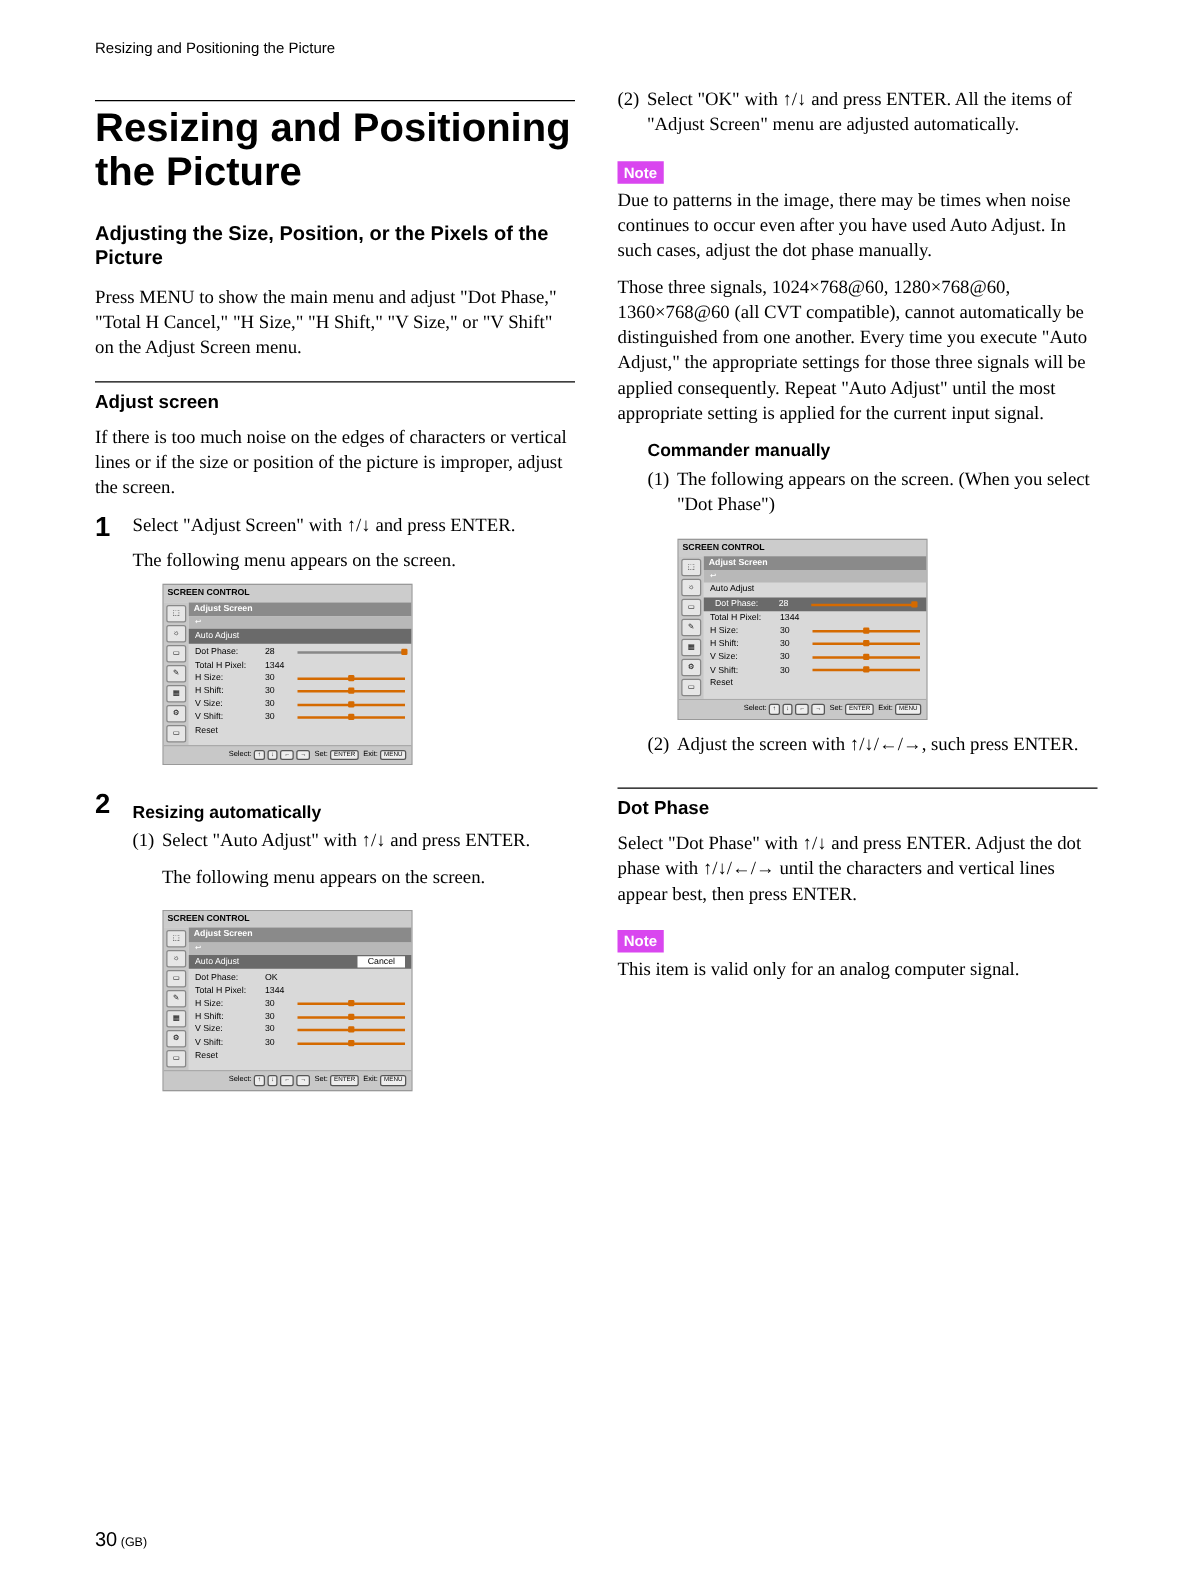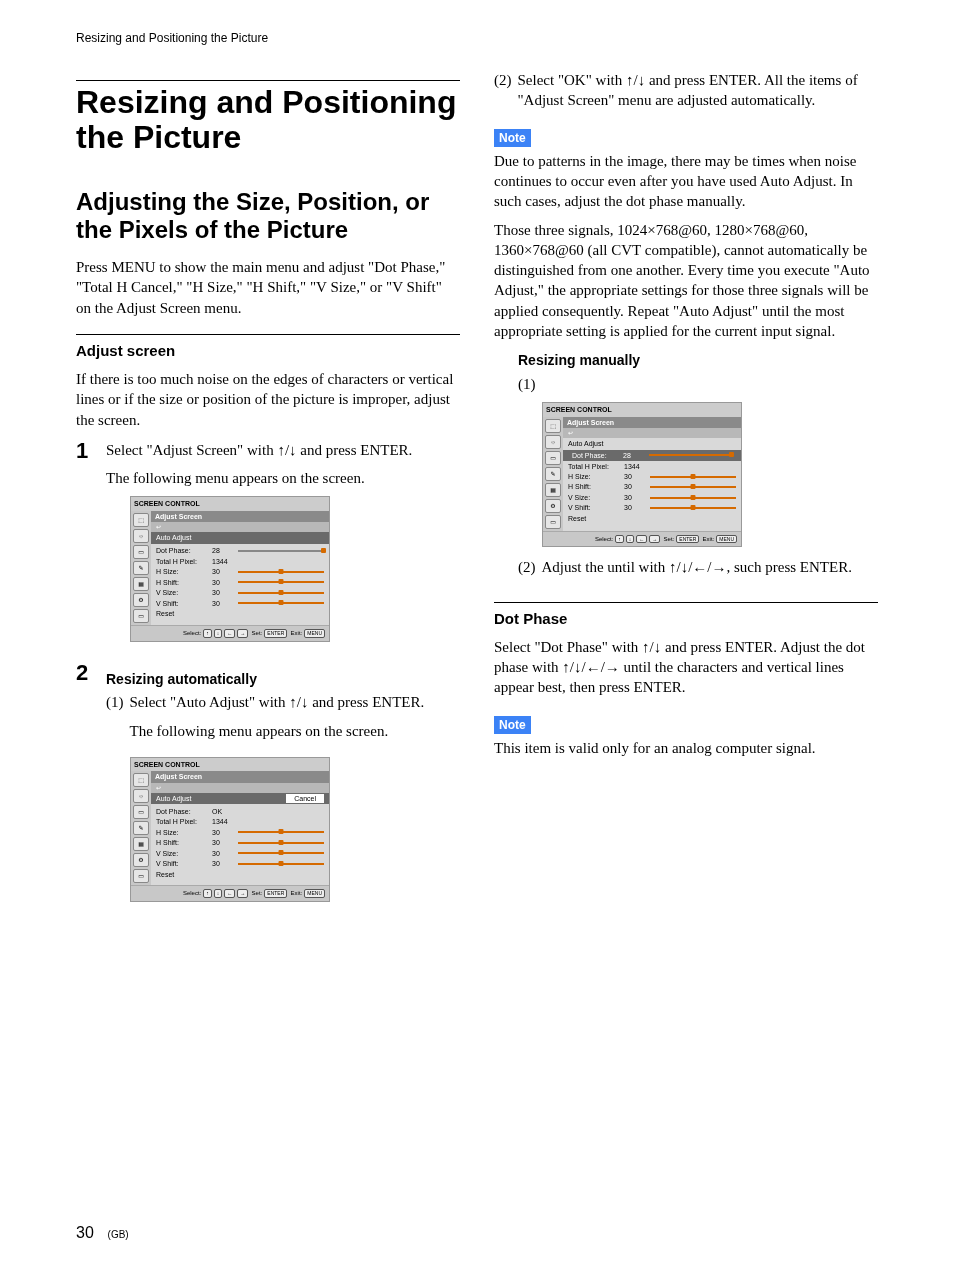--- a/index.html
+++ b/index.html
@@ -33,22 +33,22 @@
   }
   .columns {
     display: flex;
     gap: 34px;
   }
   .col { flex: 1 1 0; }
   p { margin-bottom: 8px; }
   h2.sub-title {
     font-family: Arial, Helvetica, sans-serif;
     font-weight: 700;
-    font-size: 24px;
-    margin-top: 32px;
+    font-size: 16px;
+    margin-top: 22px;
     margin-bottom: 12px;
     line-height: 1.2;
   }
   .sec-rule { border-top: 1px solid #000; margin: 16px 0 6px 0; }
   h3.sec-head {
     font-family: Arial, Helvetica, sans-serif;
     font-weight: 700;
     font-size: 15px;
     margin-bottom: 8px;
   }
@@ -71,21 +71,21 @@
     font-weight: 700;
     font-size: 14px;
     margin-top: 8px;
     margin-bottom: 4px;
   }
   .paren-item { display: flex; gap: 6px; }
   .paren-num { flex-shrink: 0; }
   .paren-text { flex: 1; }
   .note-label {
     display: inline-block;
-    background: #3b82f6;
+    background: #d946ef;
     color: #fff;
     font-family: Arial, Helvetica, sans-serif;
     font-weight: 700;
     font-size: 12px;
     padding: 1px 5px;
     margin-top: 10px;
     margin-bottom: 4px;
   }
   
   .osd {
@@ -165,21 +165,21 @@
     padding:0 2px; font-size:5px; margin-left:2px; background:#eee;
   }
   .dot-sel { background:#6a6a6a; color:#fff; }
   .page-foot {
     position: absolute;
     left: 76px;
     bottom: 30px;
     font-family: Arial, Helvetica, sans-serif;
   }
   .page-foot .pn { font-size: 16px; }
-  .page-foot .gb { font-size: 10px; padding-left: 11px; }
+  .page-foot .gb { font-size: 10px; }
   .inline-arrows { white-space: nowrap; }
 </style>
 </head>
 <body>
 
 <div class="running-head">Resizing and Positioning the Picture</div>
 
 <div class="columns">
 
   <div class="col">
@@ -368,24 +368,25 @@
           <span>Select "OK" with </span><span class="inline-arrows">↑/↓</span><span> and press ENTER. All the items of "Adjust Screen" menu are adjusted automatically.</span>
         </p>
       </div>
     </div>
 
     <div class="note-label">Note</div>
     <p>Due to patterns in the image, there may be times when noise continues to occur even after you have used Auto Adjust. In such cases, adjust the dot phase manually.</p>
     <p>Those three signals, 1024×768@60, 1280×768@60, 1360×768@60 (all CVT compatible), cannot automatically be distinguished from one another. Every time you execute "Auto Adjust," the appropriate settings for those three signals will be applied consequently. Repeat "Auto Adjust" until the most appropriate setting is applied for the current input signal.</p>
 
     <div style="padding-left:24px; margin-top:10px;">
-      <div class="subhead-small">Resizing manually</div>
+      <div class="subhead-small">Commander manually</div>
       <div class="paren-item">
         <span class="paren-num">(1)</span>
         <div class="paren-text">
+          <p>The following appears on the screen. (When you select "Dot Phase")</p>
         </div>
       </div>
 
       <div class="osd">
         <div class="osd-title">SCREEN CONTROL</div>
         <div class="osd-body">
           <div class="osd-side">
             <div class="osd-icon">⬚</div>
             <div class="osd-icon">☼</div>
             <div class="osd-icon">▭</div>
@@ -450,21 +451,21 @@
           <span>Select:</span><span class="key">↑</span><span class="key">↓</span><span class="key">←</span><span class="key">→</span>
           &nbsp;<span>Set:</span><span class="key">ENTER</span>
           &nbsp;<span>Exit:</span><span class="key">MENU</span>
         </div>
       </div>
 
       <div class="paren-item">
         <span class="paren-num">(2)</span>
         <div class="paren-text">
           <p>
-            <span>Adjust the until with </span><span class="inline-arrows">↑/↓/←/→</span><span>, such press ENTER.</span>
+            <span>Adjust the screen with </span><span class="inline-arrows">↑/↓/←/→</span><span>, such press ENTER.</span>
           </p>
         </div>
       </div>
     </div>
 
     <div class="sec-rule"></div>
     <h3 class="sec-head">Dot Phase</h3>
     <p>
       <span>Select "Dot Phase" with </span><span class="inline-arrows">↑/↓</span><span> and press ENTER. Adjust the dot phase with </span><span class="inline-arrows">↑/↓/←/→</span><span> until the characters and vertical lines appear best, then press ENTER.</span>
     </p>

